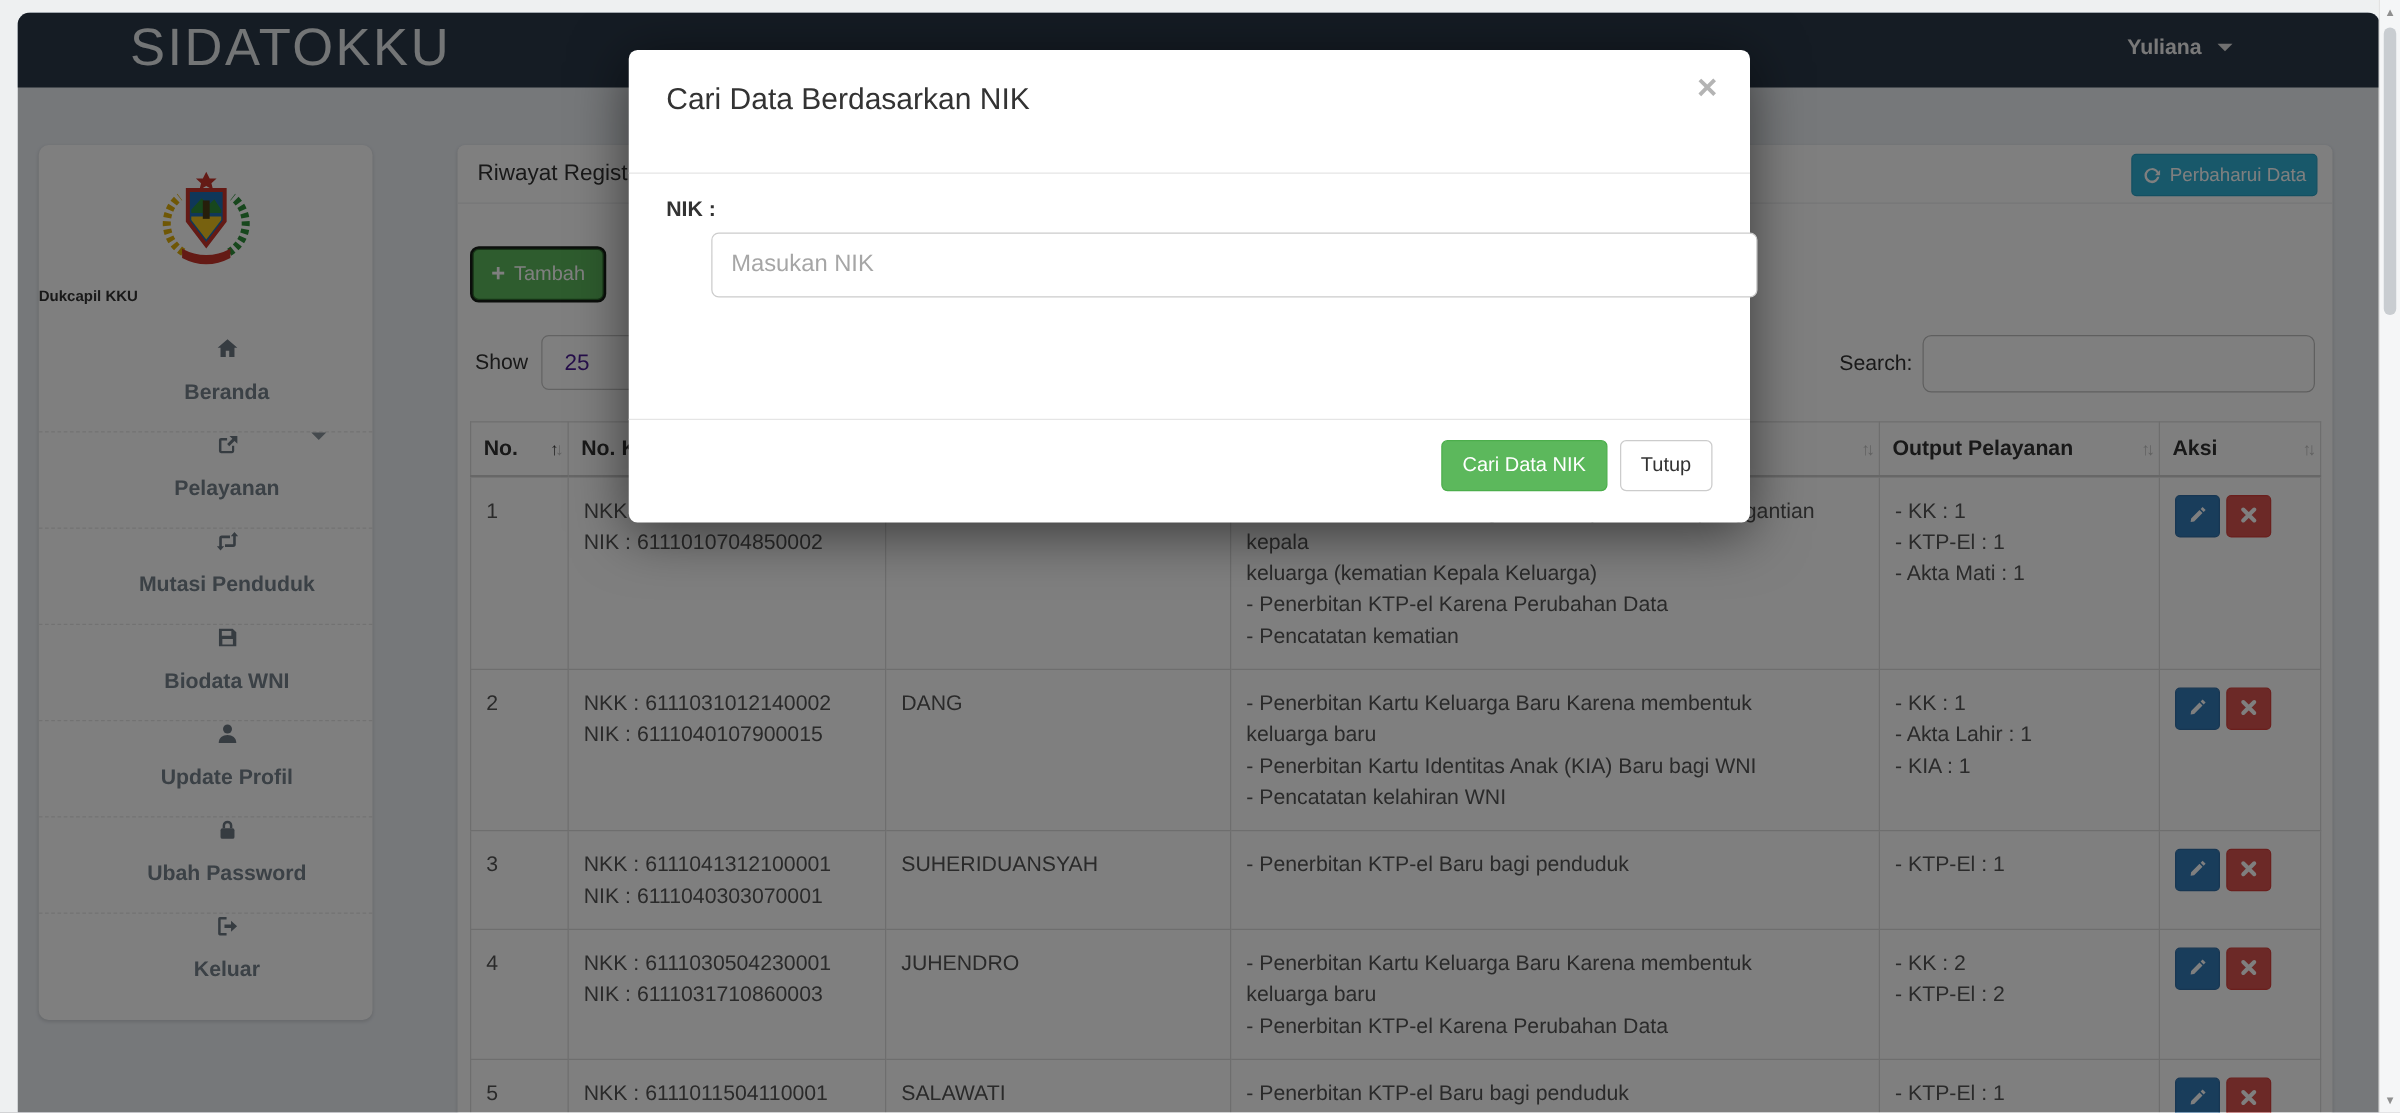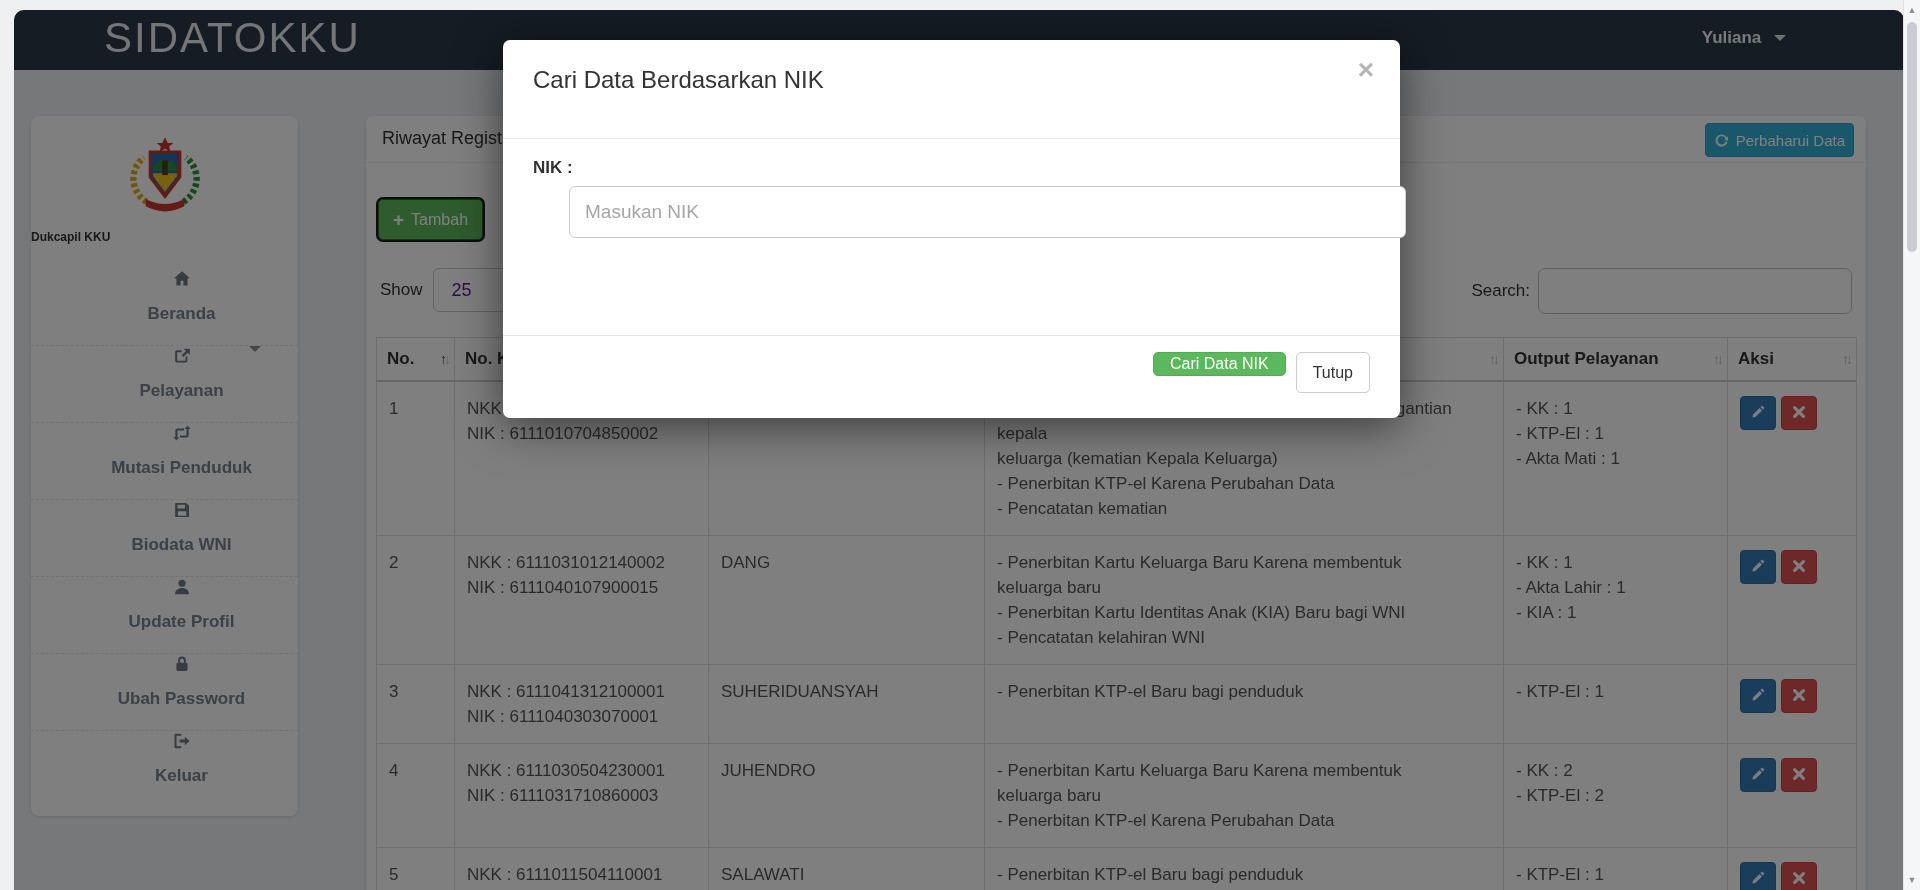--- a/index.html
+++ b/index.html
@@ -65,21 +65,21 @@
     box-shadow:0 8px 45px rgba(0,0,0,.55);z-index:60;}
   .modal-title{position:absolute;left:30px;top:26px;font-size:24px;color:#333;}
   .modal-close{position:absolute;right:26px;top:16px;font-size:28px;color:#b4b4b4;font-weight:bold;cursor:pointer;line-height:1;}
   .m-hr1{position:absolute;left:0;right:0;top:98px;border-top:1px solid #e5e5e5;}
   .nik-label{position:absolute;left:30px;top:118px;font-size:17px;font-weight:bold;color:#333;}
   .nik-input{position:absolute;left:30px;top:146px;width:805px;height:50px;border:1px solid #ccc;border-radius:6px;
     font-size:19px;padding:0 15px;color:#555;font-family:inherit;margin-left:36px;}
   .nik-input::placeholder,.search-input::placeholder{color:#a6a6a6;}
   .m-hr2{position:absolute;left:0;right:0;top:295px;border-top:1px solid #e5e5e5;}
   .m-footer{position:absolute;right:30px;top:312px;display:flex;gap:10px;}
-  .btn-cari{height:24px;padding:0 16px;background:#5cb85c;border:1px solid #4cae4c;border-radius:5px;
+  .btn-cari{height:41px;padding:0 16px;background:#5cb85c;border:1px solid #4cae4c;border-radius:5px;
     color:#fff;font-size:16px;font-family:inherit;cursor:pointer;}
   .btn-tutup{height:41px;padding:0 16px;background:#fff;border:1px solid #ccc;border-radius:5px;
     color:#333;font-size:16px;font-family:inherit;cursor:pointer;}
   
   .scrollbar{position:absolute;right:0;top:0;width:16px;height:890px;background:#f5f6f7;border-left:1px solid #e2e2e2;z-index:100;}
   .sb-up,.sb-dn{position:absolute;left:0;width:16px;height:16px;font-size:9px;color:#8f8f8f;text-align:center;line-height:16px;}
   .sb-up{top:2px;} .sb-dn{bottom:2px;}
   .sb-thumb{position:absolute;left:3px;top:22px;width:10px;height:230px;background:#c9cdd1;border-radius:5px;}
 </style>
 </head>

